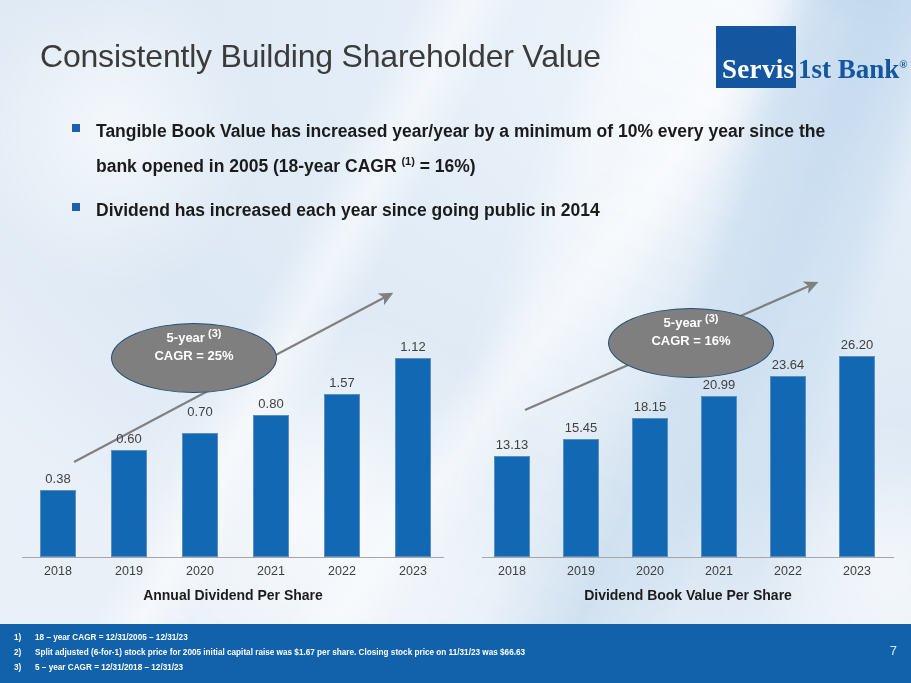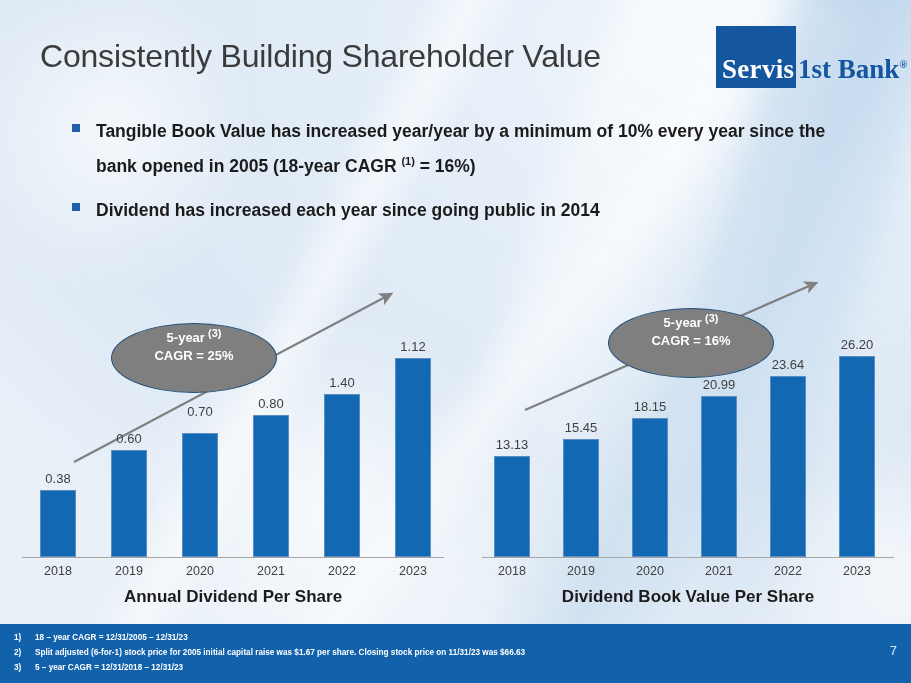--- a/index.html
+++ b/index.html
@@ -73,21 +73,21 @@
   }
   .barlabel{
     position:absolute;font-size:13px;color:#404040;text-align:center;
     font-family:"Liberation Sans", sans-serif;white-space:nowrap;
   }
   .xlabel{
     position:absolute;font-size:12.5px;color:#404040;text-align:center;
     font-family:"Liberation Sans", sans-serif;white-space:nowrap;
   }
   .ctitle{
-    position:absolute;font-size:17px;font-weight:700;color:#1b1b1b;text-align:center;
+    position:absolute;font-size:14px;font-weight:700;color:#1b1b1b;text-align:center;
     font-family:"Liberation Sans", sans-serif;white-space:nowrap;
   }
   .callout{
     position:absolute;background:#7f7f7f;border:1.6px solid #1f4e79;border-radius:50%;
     display:flex;flex-direction:column;align-items:center;justify-content:flex-start;
     color:#ffffff;font-size:13px;font-weight:700;line-height:18px;text-align:center;
     font-family:"Liberation Sans", sans-serif;
   }
   .callout .l2{font-weight:700;}
   .arrowsvg{position:absolute;left:0;top:0;overflow:visible;}
@@ -151,21 +151,21 @@
       <div class="bar" style="left: 93px; top: 170px; width: 36px; height: 107px; background: rgb(18, 104, 179);"></div>
       <div class="barlabel" style="left: 77px; top: 151px; width: 68px;">0.60</div>
       <div class="xlabel" style="left: 77px; top: 284px; width: 68px;">2019</div>
       <div class="bar" style="left: 164px; top: 153px; width: 36px; height: 124px; background: rgb(18, 104, 179);"></div>
       <div class="barlabel" style="left: 148px; top: 124px; width: 68px;">0.70</div>
       <div class="xlabel" style="left: 148px; top: 284px; width: 68px;">2020</div>
       <div class="bar" style="left: 235px; top: 135px; width: 36px; height: 142px; background: rgb(18, 104, 179);"></div>
       <div class="barlabel" style="left: 219px; top: 116px; width: 68px;">0.80</div>
       <div class="xlabel" style="left: 219px; top: 284px; width: 68px;">2021</div>
       <div class="bar" style="left: 306px; top: 114px; width: 36px; height: 163px; background: rgb(18, 104, 179);"></div>
-      <div class="barlabel" style="left: 290px; top: 95px; width: 68px;">1.40</div>
+      <div class="barlabel" style="left: 290px; top: 95px; width: 68px;">1.57</div>
       <div class="xlabel" style="left: 290px; top: 284px; width: 68px;">2022</div>
       <div class="bar" style="left: 377px; top: 78px; width: 36px; height: 199px; background: rgb(18, 104, 179);"></div>
       <div class="barlabel" style="left: 361px; top: 59px; width: 68px;">1.12</div>
       <div class="xlabel" style="left: 361px; top: 284px; width: 68px;">2023</div>
       <div class="callout" style="left: 93px; top: 43px; width: 164px; height: 68px; background: rgb(127, 127, 127); border-color: rgb(31, 78, 121);">
         <div><span>5-year</span><span class="sup"> (3)</span></div>
         <div class="l2">CAGR = 25%</div>
       </div>
       <div class="ctitle" style="left: 0px; top: 307px; width: 430px;">Annual Dividend Per Share</div>
     </div>

